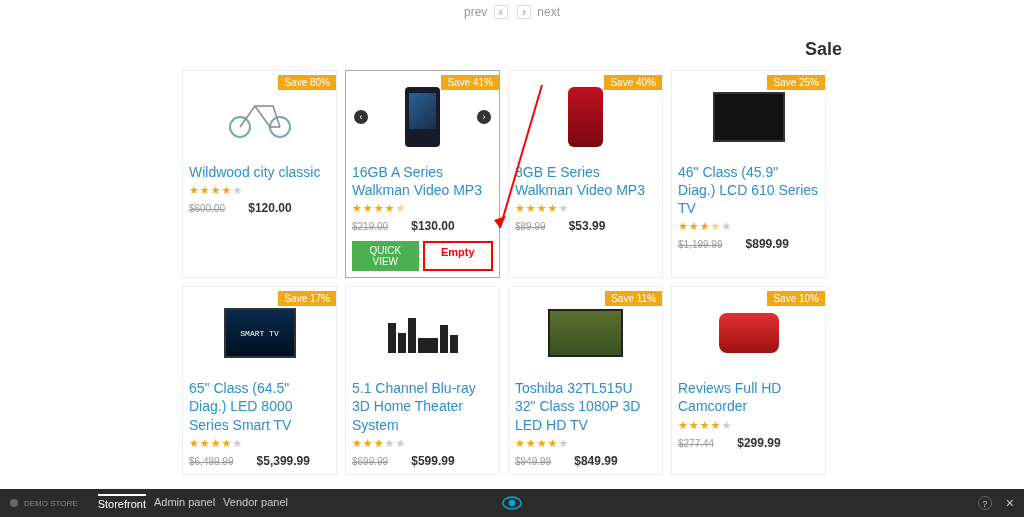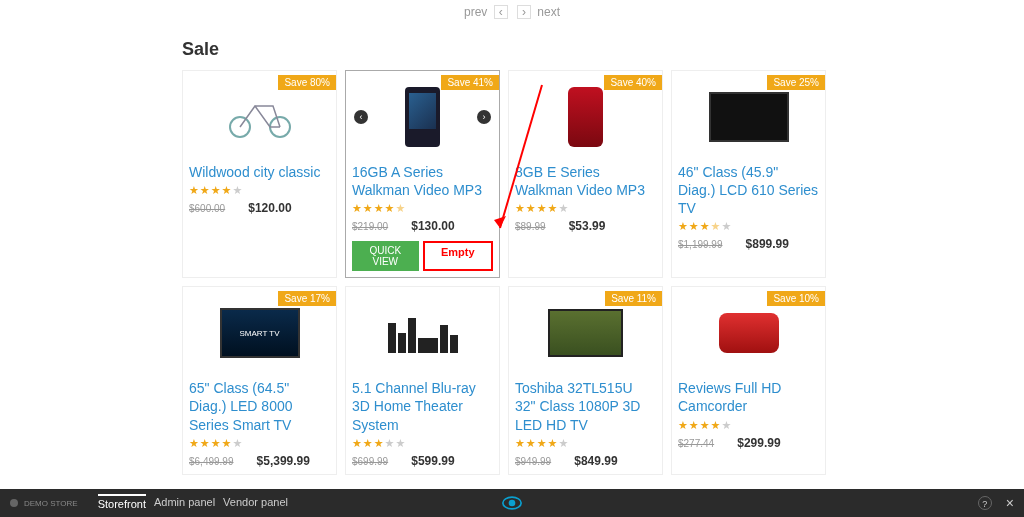--- a/index.html
+++ b/index.html
@@ -1,21 +1,21 @@
 <!DOCTYPE html>
 <html><head>
 <meta charset="utf-8">
 <style>
 * { box-sizing: border-box; margin: 0; padding: 0; }
 body { font-family: Arial, sans-serif; font-size: 12px; color: #333; background: #fff; }
 .container { width: 660px; margin: 0 auto; padding-top: 4px; }
 .pager { text-align: center; font-size: 12px; color: #999; margin-bottom: 20px; }
 .pager span { display: inline-block; vertical-align: middle; }
 .pager-btn { display: inline-block; width: 14px; height: 14px; border: 1px solid #ddd; text-align: center; line-height: 12px; color: #999; margin: 0 3px; cursor: pointer; }
-h2.section-title { font-size: 18px; font-weight: bold; color: #333; margin: 10px 0; }
+h2.section-title { font-size: 18px; font-weight: bold; color: #333; margin: 10px 0; text-align: right; }
 .grid { display: flex; flex-wrap: wrap; gap: 8px; }
 .card { position: relative; width: 155px; border: 1px solid #eee; padding: 6px; }
 .card.active { border: 1px solid #aaa; }
 .badge { position: absolute; top: 4px; right: 0; background: #f0a818; color: #fff; font-size: 10px; padding: 2px 6px; }
 .imgbox { height: 80px; display: flex; align-items: center; justify-content: center; position: relative; }
 .nav-dot { width: 14px; height: 14px; border-radius: 50%; background: #333; color: #fff; font-size: 9px; display: flex; align-items: center; justify-content: center; position: absolute; cursor: pointer; }
 .nav-dot.left { left: 2px; }
 .nav-dot.right { right: 2px; }
 .title { font-size: 14px; color: #2e8ece; margin-top: 6px; line-height: 1.3; min-height: 14px; }
 .title.two { min-height: 26px; }
@@ -40,21 +40,21 @@
 .bottom-bar .tab { cursor: pointer; }
 .bottom-bar .tab.active { color: #fff; border-top: 2px solid #fff; padding-top: 2px; margin-top: -2px; }
 .bottom-bar .right { margin-left: auto; display: flex; gap: 14px; align-items: center; }
 .eye-icon { position: fixed; bottom: 6px; left: 50%; transform: translateX(-50%); width: 20px; height: 16px; }
 .eye-icon svg { width: 100%; height: 100%; }
 
 .ph-bike { width: 70px; height: 45px; }
 .ph-phone { width: 35px; height: 60px; background: #1a1a2a; border-radius: 4px; position: relative; }
 .ph-phone::after { content:''; position:absolute; top:6px; left:4px; right:4px; height:36px; background: linear-gradient(135deg,#2a6090,#1a3050); }
 .ph-red { width: 35px; height: 60px; background: linear-gradient(#c01020,#7a0810); border-radius: 6px; }
-.ph-tv { width: 80px; height: 50px; background: #111; border: 2px solid #333; }
+.ph-tv { width: 72px; height: 50px; background: #111; border: 2px solid #333; font-family: Liberation Mono, monospace; }
 .ph-tv2 { width: 75px; height: 48px; background: linear-gradient(#5a7030,#3a5020); border: 2px solid #222; }
 .ph-ht { width: 90px; height: 40px; display:flex; align-items:flex-end; justify-content:center; gap:2px; }
 .ph-ht span { background:#222; width:8px; }
 .ph-cam { width: 60px; height: 40px; background: linear-gradient(#e03030,#a01010); border-radius: 8px; }
 </style>
 </head>
 <body>
 
 <div class="container">
   <div class="pager">

